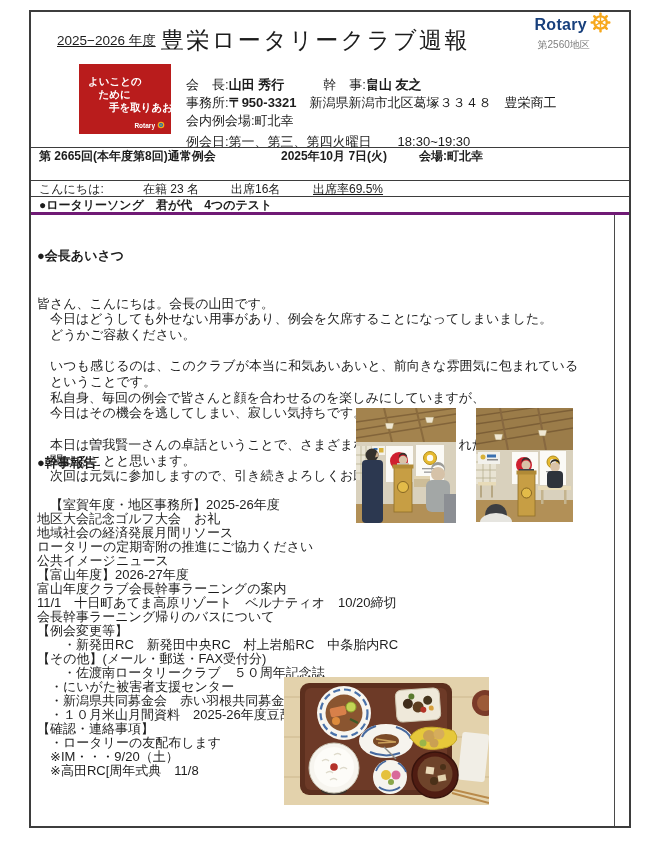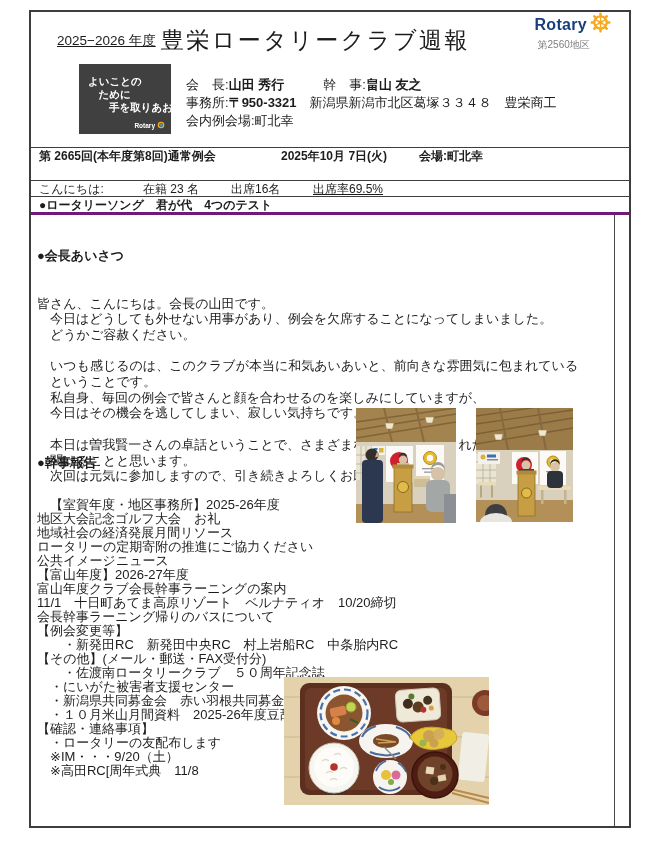--- a/index.html
+++ b/index.html
@@ -18,21 +18,21 @@
   .sec-header{top:0;height:45px;display:flex;align-items:flex-end;padding:0 10px 5px 26px;}
   .year{font-size:13.5px;text-decoration:underline;margin:0 5px 2px 0;white-space:pre;}
   .title{font-size:23px;letter-spacing:2.5px;font-weight:500;white-space:pre;line-height:24px;}
   .logo{margin-left:auto;display:flex;flex-direction:column;align-items:flex-start;padding:0 8px 0 0;}
   .logo-row{display:flex;align-items:center;gap:3px;}
   .logo-word{font-size:16px;font-weight:700;color:#173f7c;letter-spacing:.3px;line-height:16px;}
   .logo-district{font-size:10px;color:#808080;margin-top:1px;padding-left:3px;}
 
   
   .sec-info{top:45px;height:90px;}
-  .theme-box{position:absolute;left:48px;top:7px;width:92px;height:70px;background:#404040;
+  .theme-box{position:absolute;left:48px;top:7px;width:92px;height:70px;background:#b91c1c;
     box-sizing:border-box;padding:11px 0 0 9px;color:#fff;}
   .theme-box .tline{font-size:10.5px;font-weight:700;line-height:13px;white-space:pre;}
   .theme-brand{position:absolute;right:6px;bottom:4px;display:flex;align-items:center;gap:2px;
     font-size:6.5px;font-weight:700;color:#fff;}
   .info-line{position:absolute;left:155px;font-size:13px;white-space:pre;line-height:15px;}
   .il-1{top:20px;} .il-2{top:38px;} .il-3{top:56px;} .il-4{top:77px;}
   .b{font-weight:700;}
 
   
   .trow{position:absolute;left:0;right:0;border-top:1px solid #3d3d3d;box-sizing:border-box;font-size:12px;}
@@ -114,20 +114,21 @@
             <circle cx="12" cy="12" r="10" fill="#f7a81b"></circle>
             <circle cx="12" cy="12" r="6" fill="#1470b8"></circle>
             <circle cx="12" cy="12" r="2.5" fill="#f7a81b"></circle>
           </svg>
         </span>
       </div>
     </div>
     <div class="info-line il-1"><span>会　長:</span><span class="b">山田 秀行</span><span>　　　幹　事:</span><span class="b">畠山 友之</span></div>
     <div class="info-line il-2"><span>事務所:</span><span class="b">〒950-3321</span><span>　新潟県新潟市北区葛塚３３４８　豊栄商工</span></div>
     <div class="info-line il-3">会内例会場:町北幸</div>
+    <div class="info-line il-4">例会日:第一、第三、第四火曜日　　18:30~19:30</div>
   </div>
 
   <div class="sec trow trow-1">
     <span class="c1">第 2665回(本年度第8回)通常例会</span>
     <span class="c2">2025年10月 7日(火)</span>
     <span class="c3">会場:町北幸</span>
   </div>
   <div class="sec trow trow-3">
     <span class="c1">こんにちは:</span>
     <span class="c2">在籍 23 名</span>

